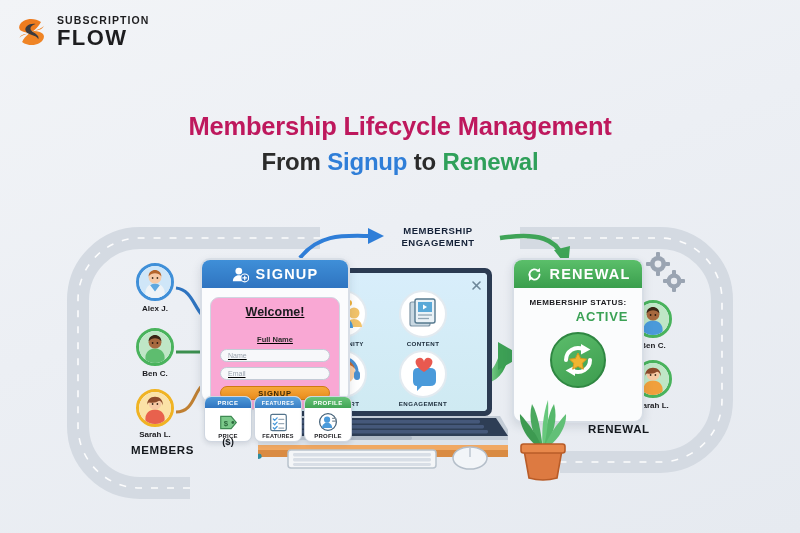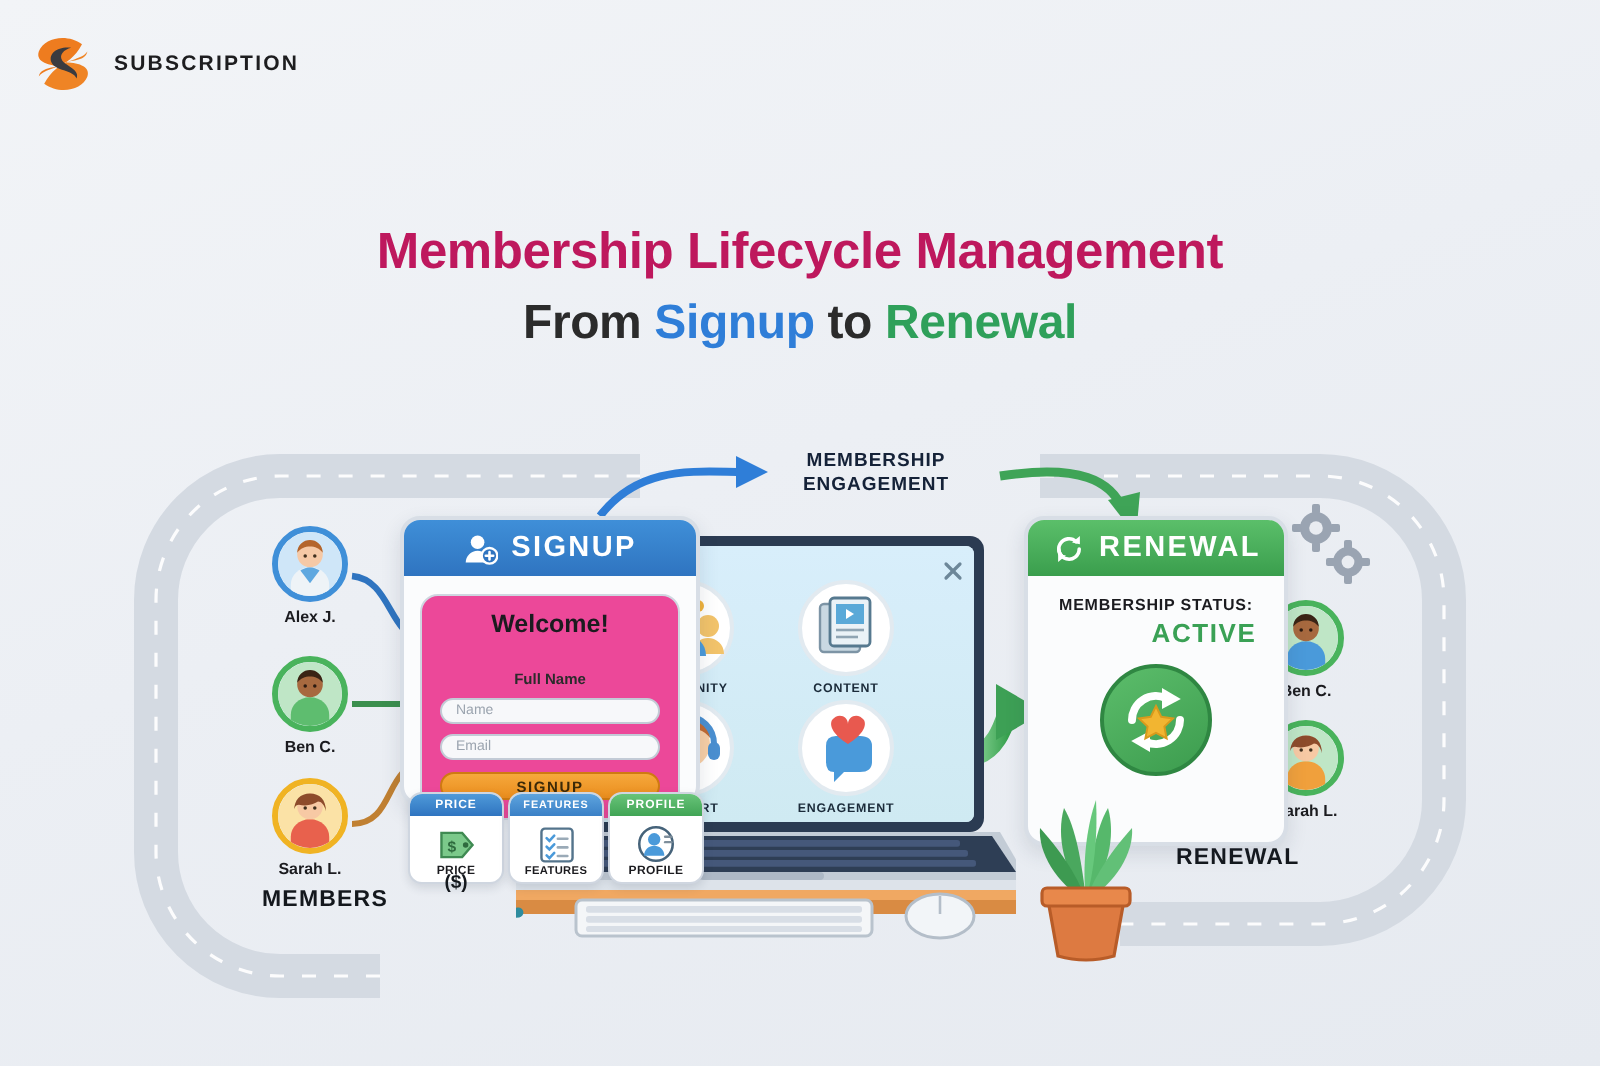--- a/index.html
+++ b/index.html
@@ -32,22 +32,22 @@
   .panel { position: absolute; background: #fbfcfd; border: 2px solid #d8dee6;
            border-radius: 10px; box-shadow: 0 4px 10px rgba(40,55,80,.13); }
   .panel-head { height: 28px; border-radius: 8px 8px 0 0; display: flex; align-items: center;
                 justify-content: center; gap: 7px; color: #fff; font-weight: 800;
                 font-size: 14.5px; letter-spacing: 1.2px; }
   .head-blue { background: linear-gradient(180deg,#3f8fd8 0%, #2f74c0 100%); }
   .head-green { background: linear-gradient(180deg,#5bbf6a 0%, #3a9e4d 100%); }
 
   
   #signup-panel { left: 200px; top: 258px; width: 150px; height: 145px; z-index: 7; }
-  .form-card { margin: 9px 8px 0; background: #ec4899; border: 1.6px solid #cfd6e0;
-               border-radius: 9px; padding: 7px 9px 9px; }
+  .form-card { margin: 9px 8px 0; background: #f9a8d4; border: 1.6px solid #cfd6e0;
+               border-radius: 9px; padding: 7px 9px 9px; text-decoration: underline; }
   .welcome { text-align: center; font-size: 12.5px; font-weight: 800; color: #1b1b1f; }
   .fullname { text-align: center; font-size: 7.5px; font-weight: 700; color: #2b2b2b; margin-top: 16px; }
   .fld { height: 13px; border: 1.2px solid #c3cbd6; border-radius: 7px; background: #f7f8fa;
          margin-top: 5px; font-size: 7px; color: #9aa3ae; display: flex; align-items: center;
          padding-left: 7px; }
   .btn-signup { height: 14px; margin-top: 6px; border-radius: 8px;
                 background: linear-gradient(180deg,#f6a83c 0%, #ea8d1d 100%);
                 border: 1px solid #cf7a12; color: #3c2a08; font-size: 7.5px;
                 font-weight: 800; letter-spacing: .8px; display: flex;
                 align-items: center; justify-content: center; }
@@ -106,20 +106,21 @@
   <div class="logo">
     <div class="logo-mark">
       <svg viewBox="0 0 40 40" width="36" height="36">
         <path d="M30 9 C22 3, 9 5, 6 13 C4 19, 12 21, 19 21 C14 22, 7 22, 6 27 C10 21, 22 24, 30 9 Z" fill="#ee7c1f"></path>
         <path d="M9 31 C17 37, 30 35, 33 27 C35 21, 27 19, 20 19 C25 18, 32 18, 33 13 C29 19, 17 16, 9 31 Z" fill="#ef8425"></path>
         <path d="M24 11 C17 10, 11 14, 13 19 C15 24, 25 23, 27 28 C29 23, 21 21, 19 18 C17 15, 20 12, 24 11 Z" fill="#3b3b3f"></path>
       </svg>
     </div>
     <div class="logo-text">
       <div class="logo-top">SUBSCRIPTION</div>
+      <div class="logo-bottom">FLOW</div>
     </div>
   </div>
 
   <div class="headline">
     <h1>Membership Lifecycle Management</h1>
     <h2><span>From </span><span class="sig">Signup</span><span> to </span><span class="ren">Renewal</span></h2>
   </div>
 
   <svg width="800" height="533" style="position:absolute;left:0;top:0;z-index:4">
     <defs>

